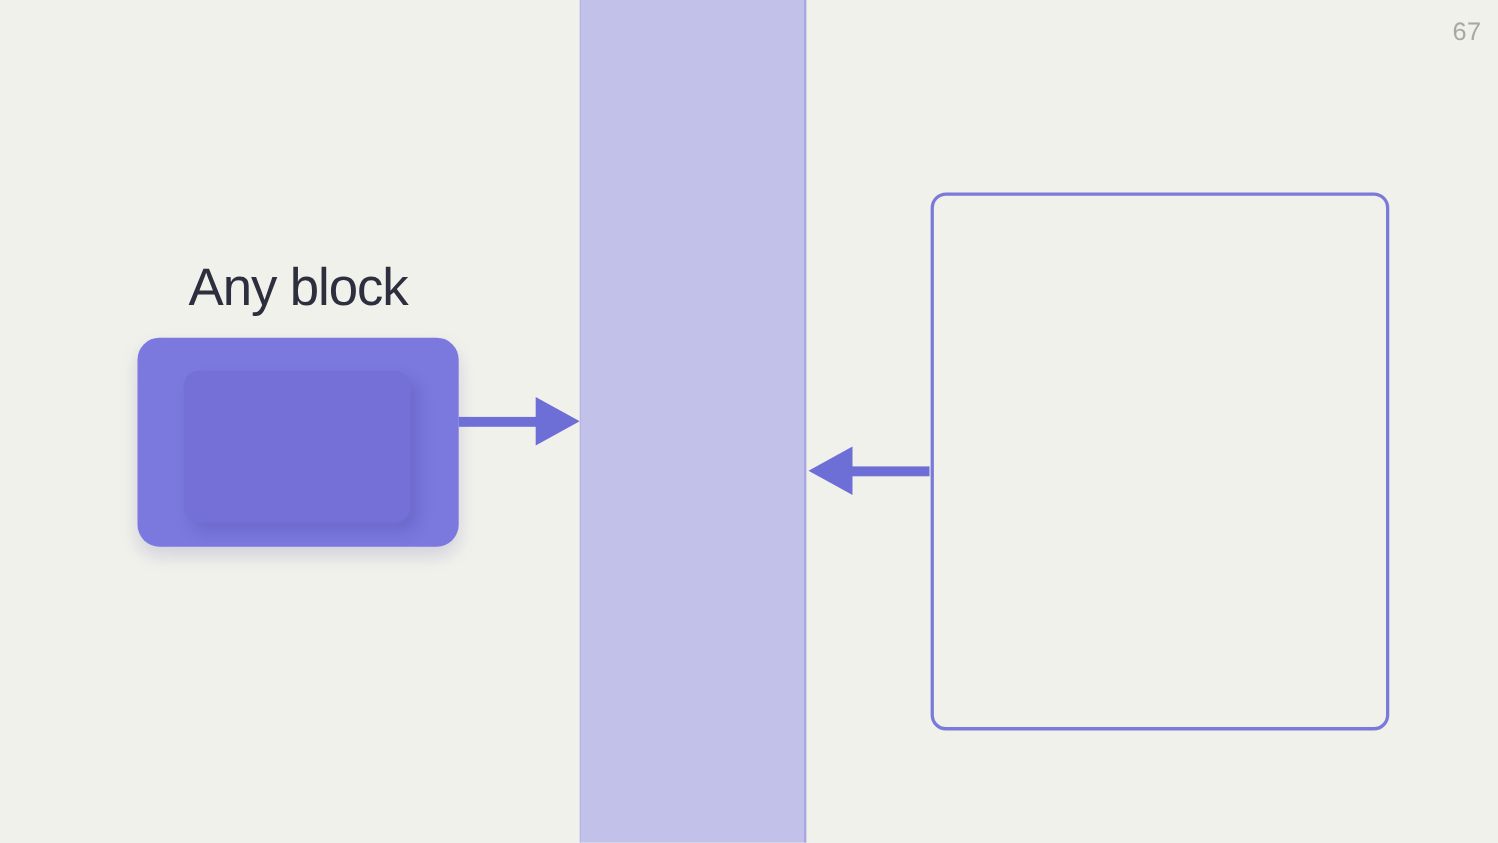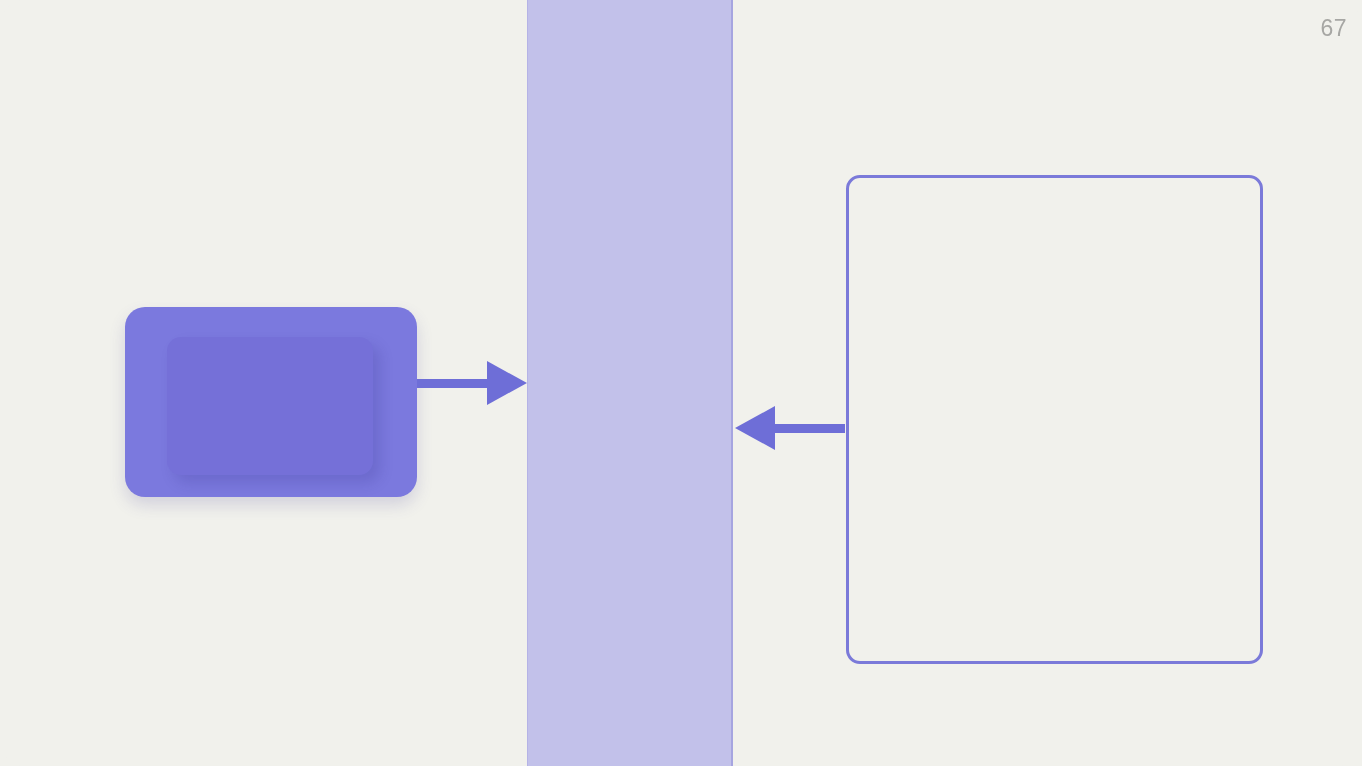--- a/index.html
+++ b/index.html
@@ -123,20 +123,21 @@
 </style>
 </head>
 <body>
 
 <div class="slide">
 
   <div class="band"></div>
 
   <div class="page-number">67</div>
 
+  <div class="heading left-label">Any block</div>
 
   <div class="any-block">
     <div class="any-block-inner"></div>
   </div>
 
   <div class="arrow arrow-right">
     <div class="shaft"></div>
     <div class="head"></div>
   </div>
 

